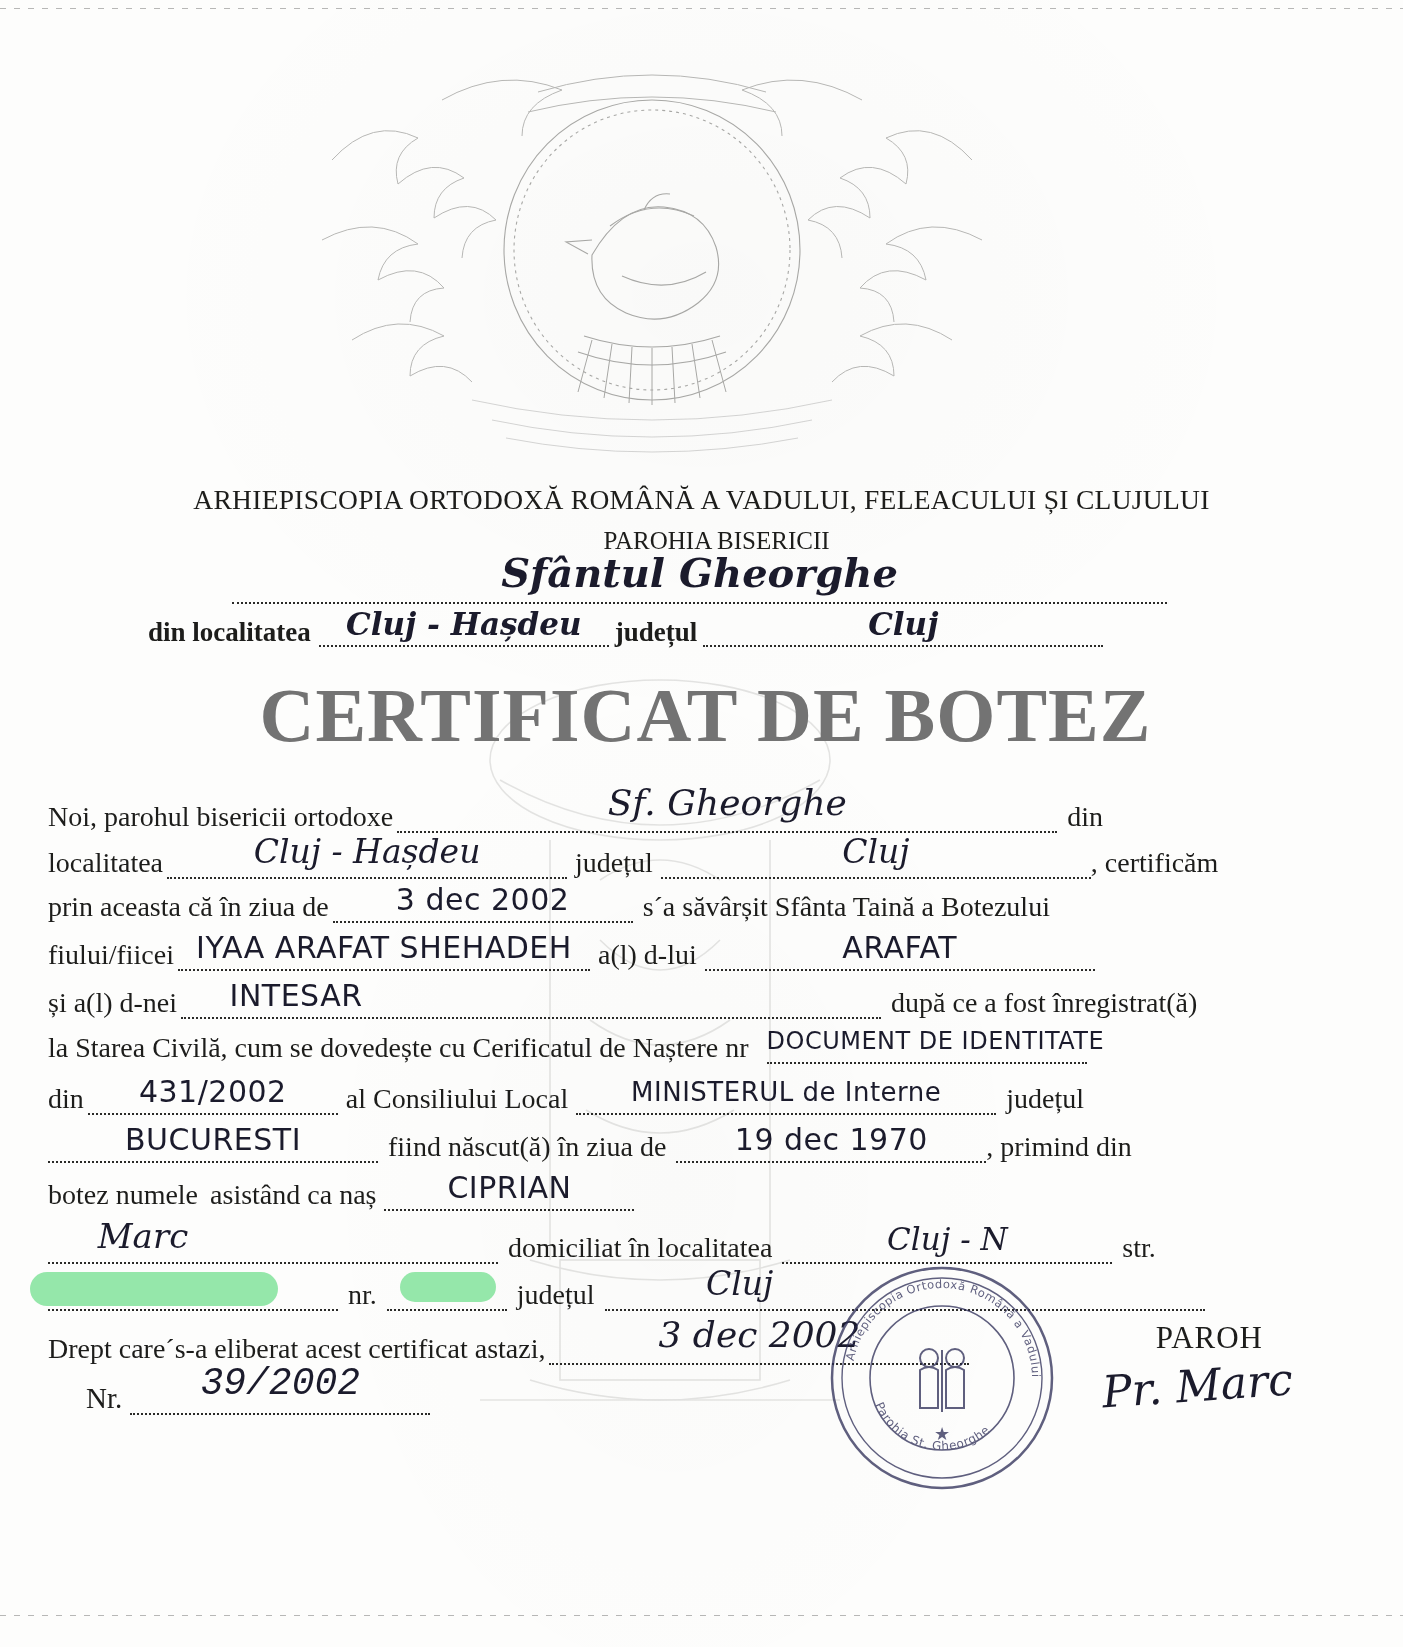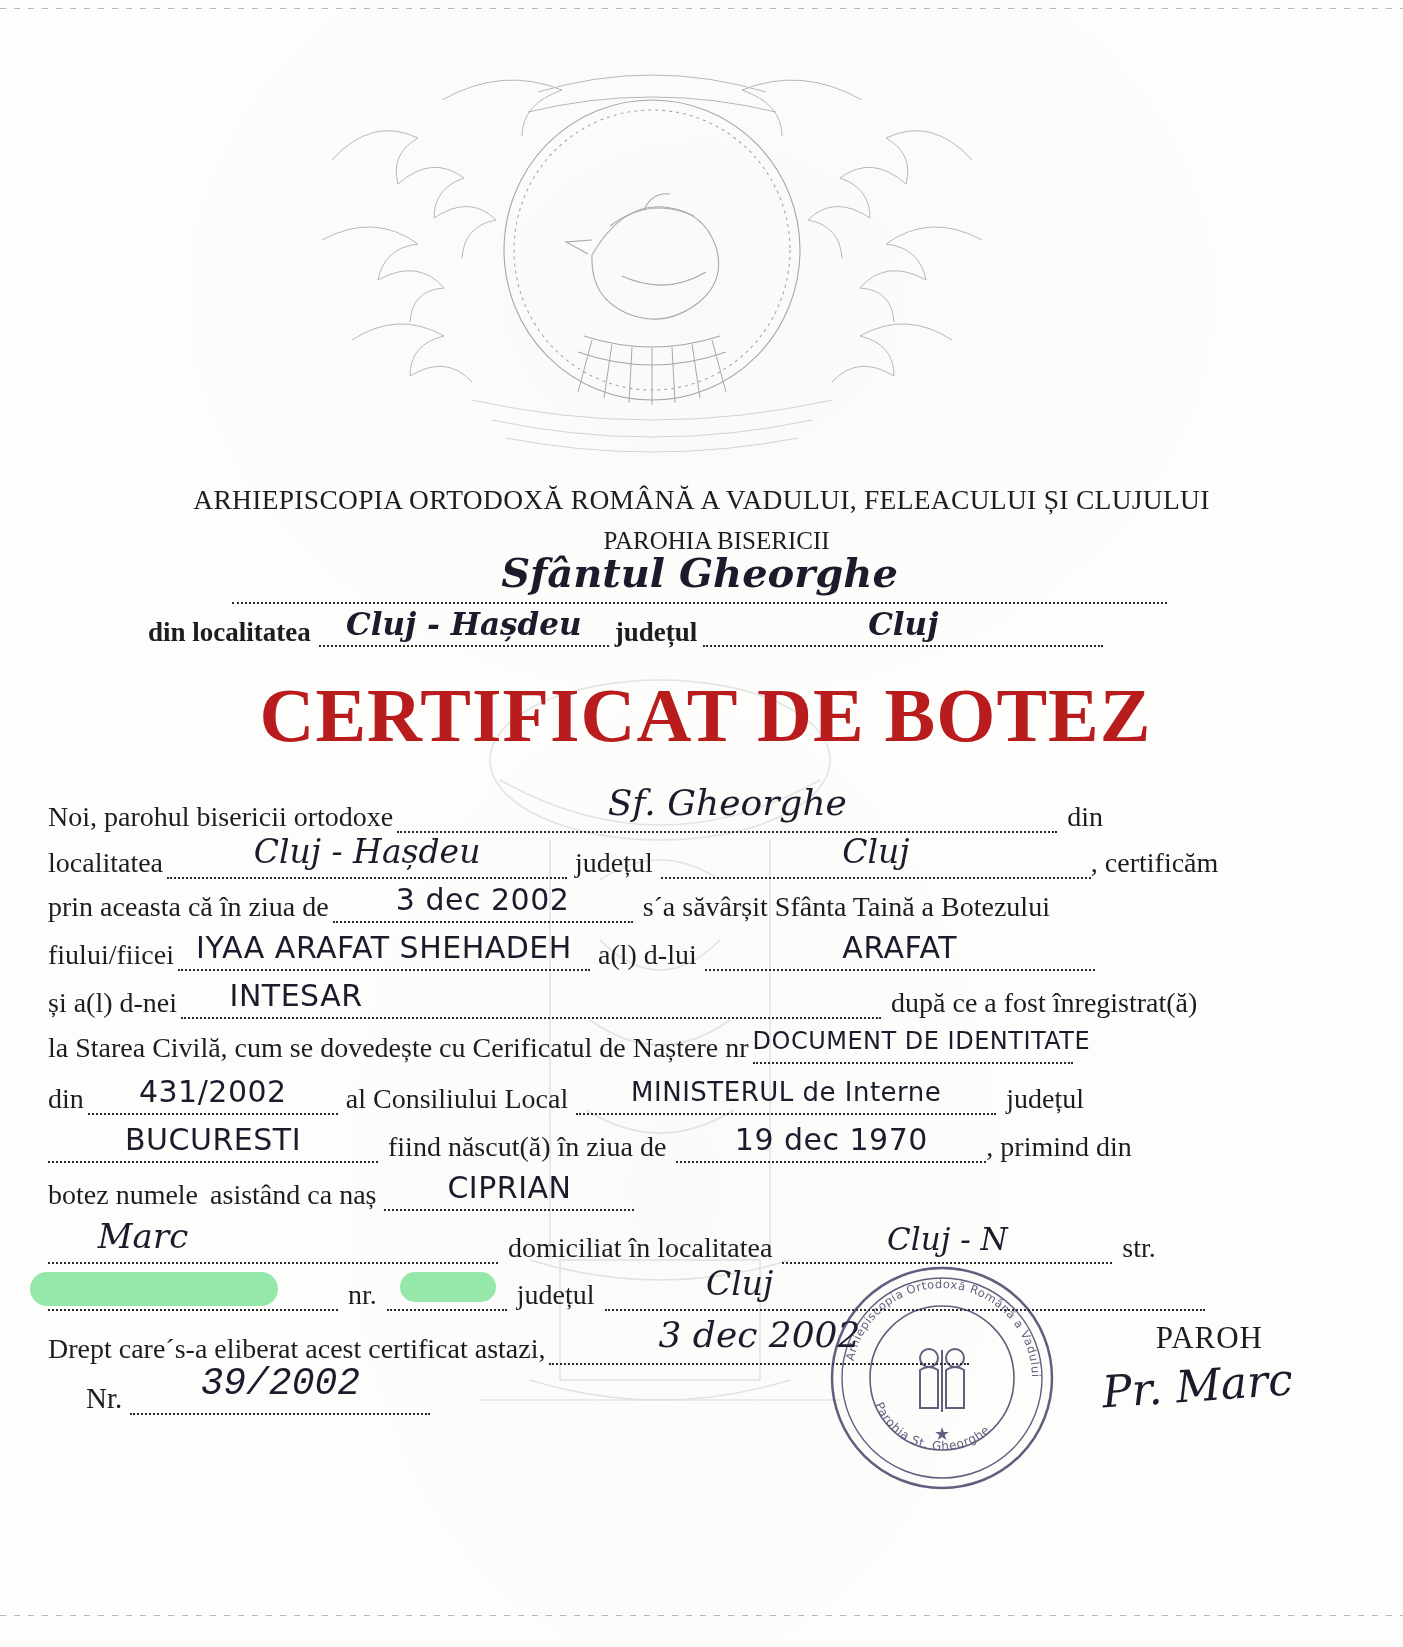--- a/index.html
+++ b/index.html
@@ -110,21 +110,21 @@
   
   .title {
     position: absolute;
     top: 672px;
     left: 0; right: 0;
     text-align: center;
     font-size: 76px;
     font-weight: bold;
     letter-spacing: 1px;
     font-family: "Liberation Serif", serif;
-    color: #b91c1c;
+    color: #737373;
     padding-left: 8px;
   }
 
   
   .body-line {
     position: absolute;
     left: 48px;
     width: 1310px;
     display: flex;
     align-items: flex-end;
@@ -312,21 +312,21 @@
     <span class="lbl">fiului/fiicei</span>
     <span class="fill" style="width:412px;">
       <span class="hand" style="font-size:30px; top:-4px;">IYAA ARAFAT SHEHADEH</span>
     </span>
     <span class="lbl" style="padding:0 8px;">a(l) d-lui</span>
     <span class="fill" style="width:390px;">
       <span class="hand" style="font-size:30px; top:-4px;">ARAFAT</span>
     </span>
   </div>
 
-  <div class="body-line" style="top:1030px;">
+  <div class="body-line" style="top:1030px;gap:14px;">
     <span class="lbl">la Starea Civilă, cum se dovedește cu Cerificatul de Naștere nr</span>
     <span class="fill" style="width:320px;">
       <span class="hand" style="font-size:24px; top:-6px;">DOCUMENT DE IDENTITATE</span>
     </span>
   </div>
 
   <div class="body-line" style="top:1078px;">
     <span class="lbl">din</span>
     <span class="fill" style="width:250px;">
       <span class="hand" style="font-size:30px; top:-4px;">431/2002</span>

